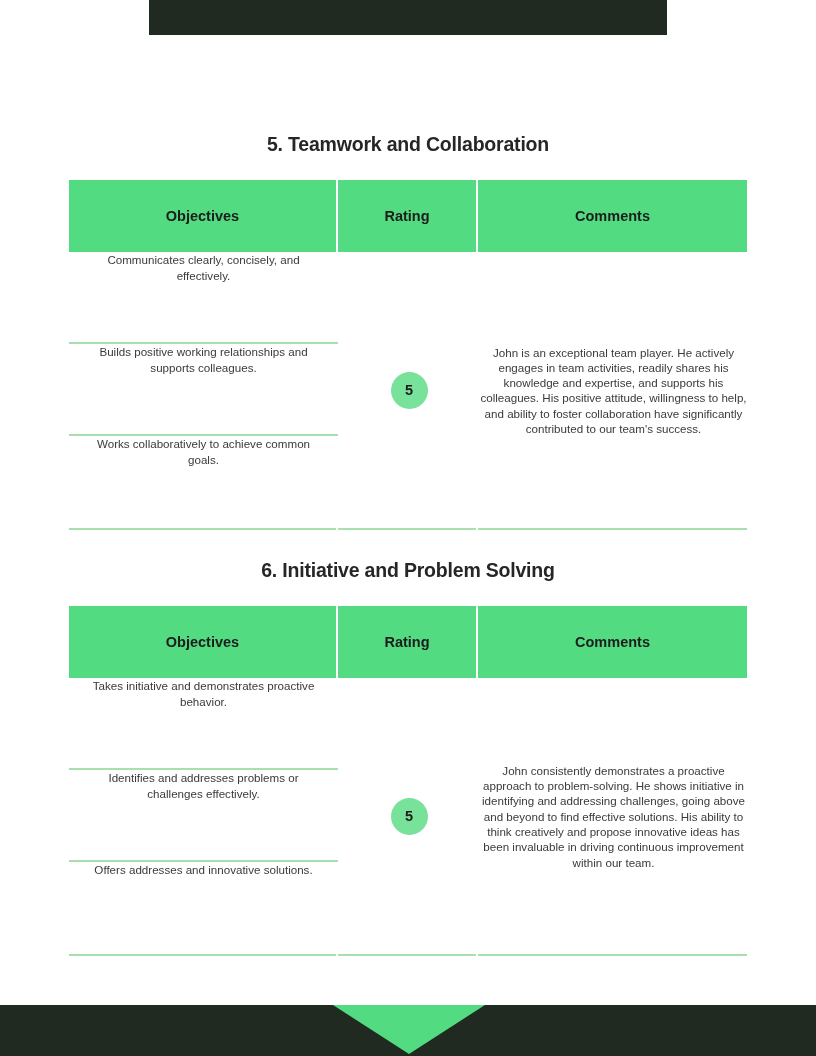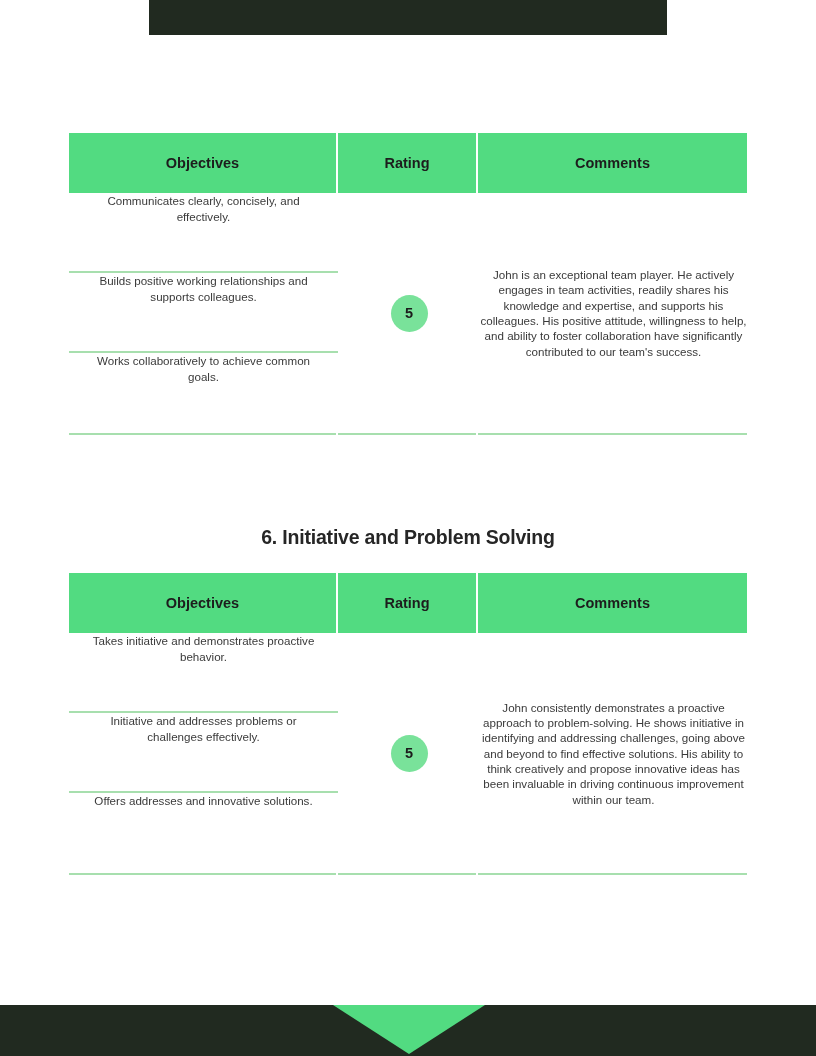--- a/index.html
+++ b/index.html
@@ -33,21 +33,21 @@
     top: 0;
     width: 816px;
   }
 
   .section {
     position: absolute;
     left: 69px;
     width: 678px;
   }
   .section-5 { top: 133px; }
-  .section-6 { top: 526px; }
+  .section-6 { top: 559px; }
 
   .section-title {
     text-align: center;
     font-size: 19.5px;
     font-weight: bold;
     color: #262626;
     letter-spacing: -0.2px;
     margin: 0 0 24px 0;
     line-height: 1.2;
   }
@@ -63,35 +63,35 @@
   .tbl .col-rate  { width: 140px; }
   .tbl .col-comm  { width: 269px; }
 
   .tbl thead th {
     background: #52DB81;
     color: #1d1d1d;
     font-size: 14.5px;
     font-weight: bold;
     text-align: center;
     height: 44px;
-    padding: 8px;
+    padding: 14px;
     border-right: 2px solid #ffffff;
     vertical-align: middle;
   }
   .tbl thead th:last-child { border-right: none; margin-left: 16px; }
 
   .tbl tbody td {
     vertical-align: middle;
     padding: 0;
     background: #ffffff;
   }
 
   .obj-cell {
     position: relative;
-    height: 80px;
+    height: 92px;
     text-align: center;
     font-size: 11.6px;
     line-height: 1.35;
     color: #3a3a3a;
     padding: 0 14px;
   }
   .obj-cell .rule {
     position: absolute;
     left: 0;
     right: 0;
@@ -164,20 +164,21 @@
   }
 </style>
 </head>
 <body>
 
 <div class="top-bar"></div>
 
 <div class="content">
 
   <div class="section section-5">
+    <h2 class="section-title">5. Teamwork and Collaboration</h2>
 
     <table class="tbl">
       <colgroup>
         <col class="col-obj">
           <col class="col-rate">
           <col class="col-comm">
       </colgroup>
       <thead>
         <tr>
           <th>Objectives</th>
@@ -237,21 +238,21 @@
         </tr>
       </thead>
       <tbody>
         <tr>
           <td>
             <div class="obj-cell">
               <span>Takes initiative and demonstrates proactive behavior.</span>
               <div class="rule"></div>
             </div>
             <div class="obj-cell">
-              <span>Initiative and addresses problems or challenges effectively.</span>
+              <span>Identifies and addresses problems or challenges effectively.</span>
               <div class="rule"></div>
             </div>
             <div class="obj-cell">
               <span>Offers addresses and innovative solutions.</span>
             </div>
           </td>
           <td class="rate-cell">
             <span class="badge">5</span>
           </td>
           <td class="comm-cell">John consistently demonstrates a proactive approach to problem-solving. He shows initiative in identifying and addressing challenges, going above and beyond to find effective solutions. His ability to think creatively and propose innovative ideas has been invaluable in driving continuous improvement within our team.</td>

